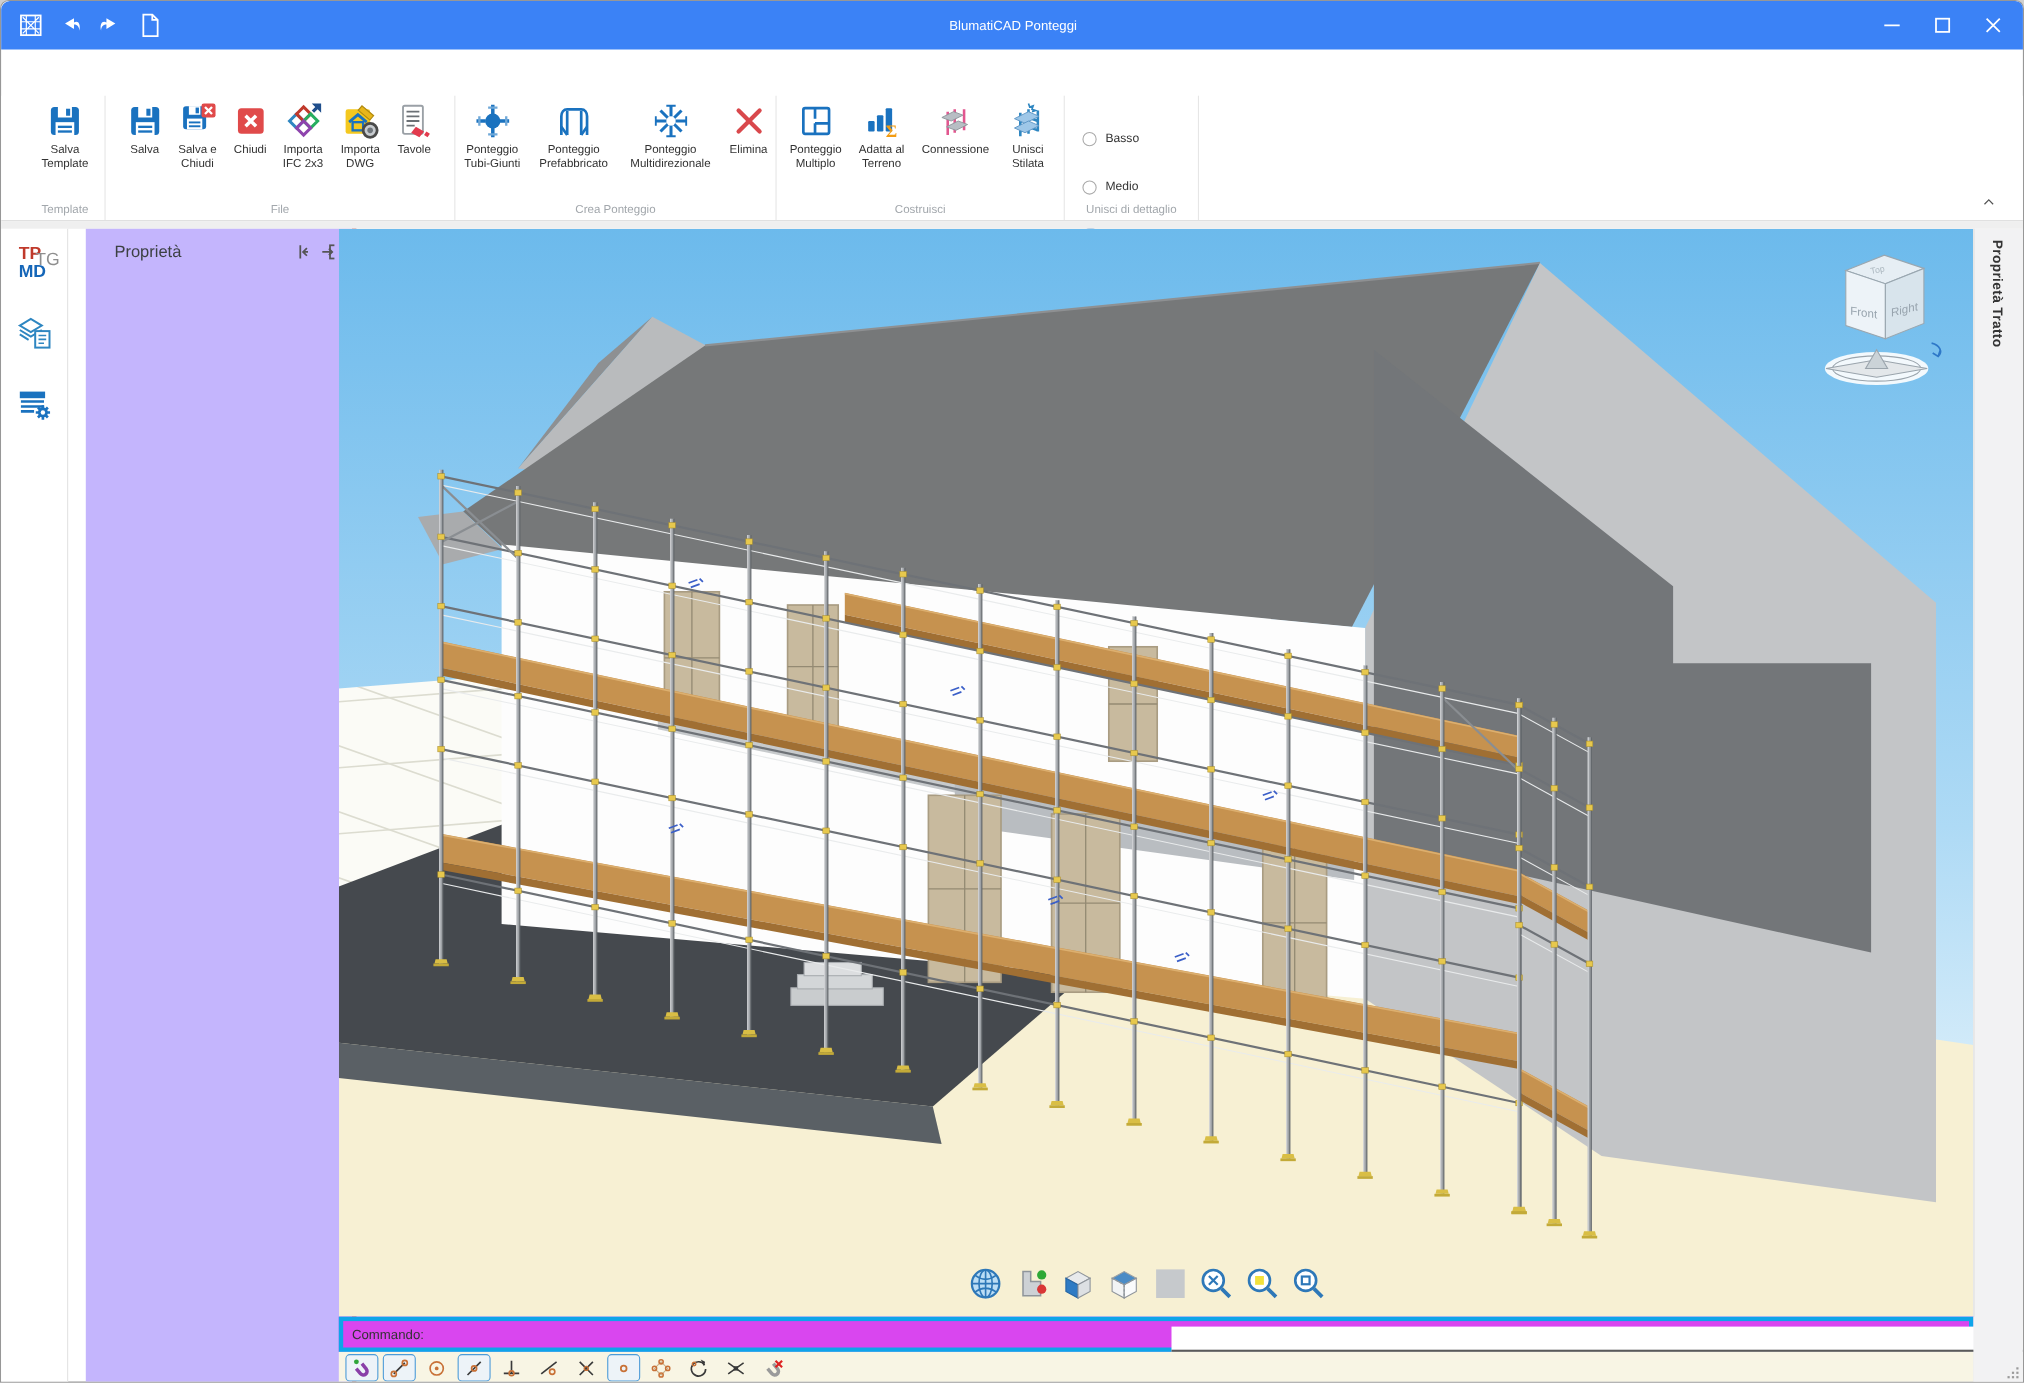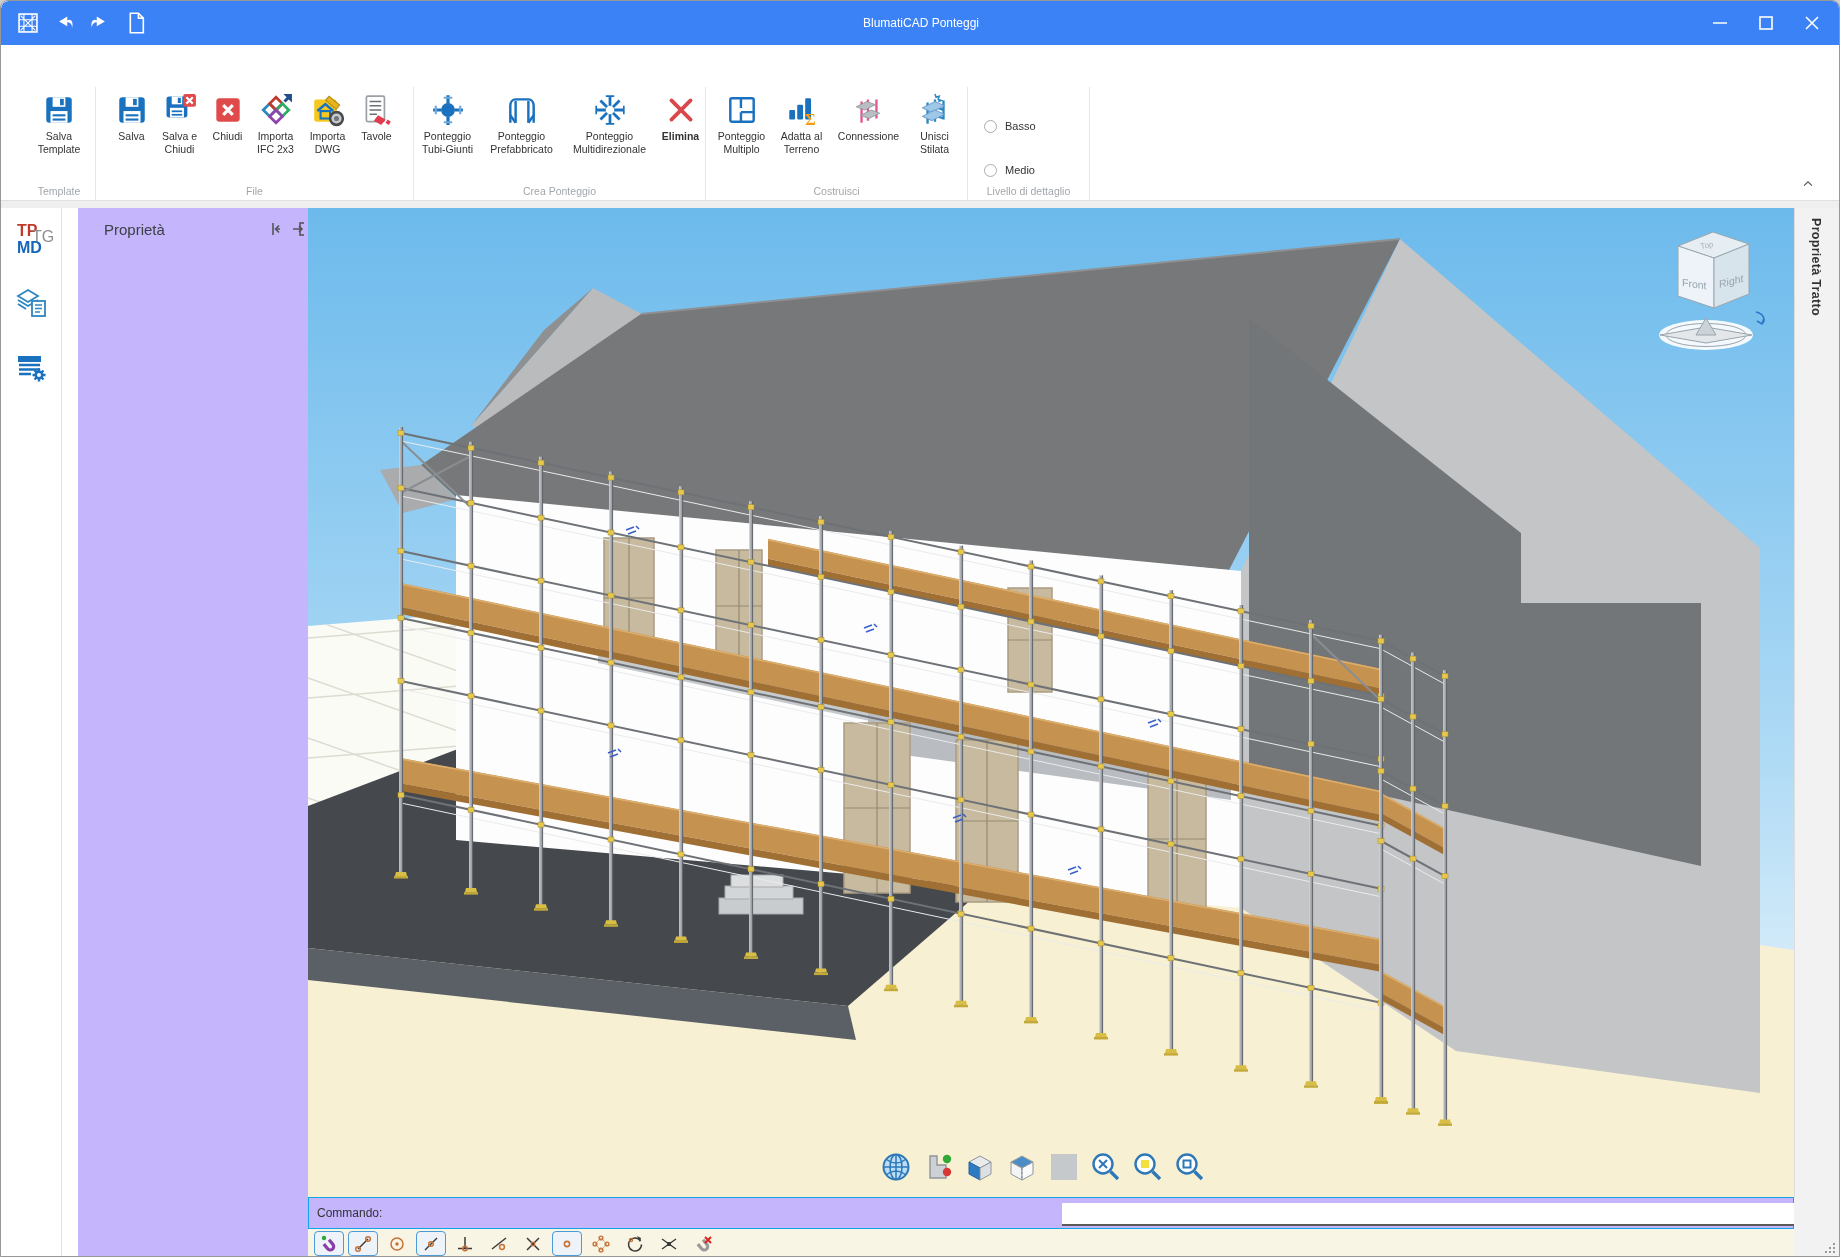--- a/index.html
+++ b/index.html
@@ -47,21 +47,21 @@
   .ph-btn{width:24px;height:22px;background:none;border:none;cursor:pointer;display:flex;align-items:center;justify-content:center;}
   
   .viewport{position:absolute;left:307px;top:207px;width:1486px;height:989px;overflow:hidden;}
   .viewport svg.scene{position:absolute;left:0;top:0;width:100%;height:100%;display:block;}
   .vp-toolbar{position:absolute;left:571px;top:941px;display:flex;gap:8px;}
   .vp-btn{width:34px;height:36px;background:none;border:none;cursor:pointer;display:flex;align-items:center;justify-content:center;padding:0;}
   
   .right-rail{position:absolute;left:1793px;top:207px;width:47px;height:1050px;background:#F2F2F3;border-left:1px solid #DDDDDD;box-sizing:border-box;}
   .rr-text{position:absolute;left:14px;top:10px;writing-mode:vertical-rl;font-size:12.5px;font-weight:700;color:#333;letter-spacing:.3px;}
   
-  .cmdbar{position:absolute;left:307px;top:1196px;width:1486px;height:32px;background:#c4b5fd;border:1px solid #0ea5e9;box-sizing:border-box;display:flex;align-items:center;}
+  .cmdbar{position:absolute;left:307px;top:1196px;width:1486px;height:32px;background:#d946ef;border:4px solid #0ea5e9;box-sizing:border-box;display:flex;align-items:center;}
   .cmd-label{font-size:12px;color:#333;margin-left:8px;}
   .cmd-combo{position:absolute;left:753px;top:5px;width:1032px;height:21px;background:#fff;border-bottom:2px solid #5A5A5A;display:flex;align-items:center;}
   .cmd-input{flex:1;border:none;outline:none;height:18px;font-size:12px;background:transparent;font-family:inherit;}
   .snapbar{position:absolute;left:307px;top:1228px;width:1486px;height:29px;background:#F8F5E4;display:flex;align-items:center;gap:4px;padding-left:6px;box-sizing:border-box;}
   .snap-btn{width:30px;height:25px;border:1px solid transparent;background:none;border-radius:4px;display:flex;align-items:center;justify-content:center;cursor:pointer;padding:0;}
   .snap-btn.active{border-color:#4C9BD8;background:#EDF3F8;}
   .statusgray{position:absolute;left:1793px;top:1196px;width:47px;height:61px;background:#F2F2F3;}
   .grip{position:absolute;left:1824px;top:1242px;width:10px;height:10px;}
   .grip i{position:absolute;width:2px;height:2px;background:#9A9A9A;}
 </style>
@@ -263,21 +263,21 @@
                   </g>
                   <circle cx="16" cy="16" r="4" fill="#fff"></circle>
                   <g stroke="#1A72BF" stroke-width="1.6">
                     <path d="M12 3h8M12 29h8M3 12v8M29 12v8"></path>
                   </g>
                 </svg></span>
             </span>
             <span class="rb-label">Ponteggio
 Multidirezionale</span>
           </button>
-          <button class="rb-btn" style="width: 48px; font-weight: bold;">
+          <button class="rb-btn" style="width: 48px;">
             <span class="rb-ico">
               <span style="display: block; width: 100%; height: 100%;"><svg viewBox="0 0 32 32" width="100%" height="100%" fill="none">
                   <path d="M7 7l18 18M25 7L7 25" stroke="#D9484C" stroke-width="3.6" stroke-linecap="round"></path>
                 </svg></span>
             </span>
             <span class="rb-label">Elimina</span>
           </button>
         </div>
         <div class="rb-grouplabel">Crea Ponteggio</div>
       </div>
@@ -350,21 +350,21 @@
           </label>
           <label class="rb-radio">
             <span class="radio-dot"></span>
             <span class="radio-label">Medio</span>
           </label>
           <label class="rb-radio">
             <span class="radio-dot sel"></span>
             <span class="radio-label">Alto</span>
           </label>
         </div>
-        <div class="rb-grouplabel">Livello di dettaglio</div>
+        <div class="rb-grouplabel">Unisci di dettaglio</div>
       </div>
     </div>
   <button class="rb-collapse" id="rbCollapse">
       <span style="display: block; width: 100%; height: 100%;"><svg viewBox="0 0 32 32" width="100%" height="100%" fill="none">
           <path d="M9 19l7-7 7 7" stroke="#555" stroke-width="2" fill="none"></path>
         </svg></span>
     </button>
   <div class="gapstrip"></div>
 
   <div class="left-rail" id="leftRail">

